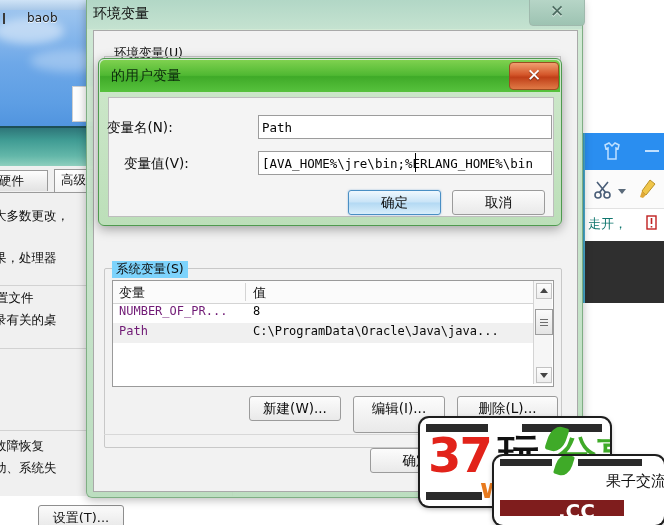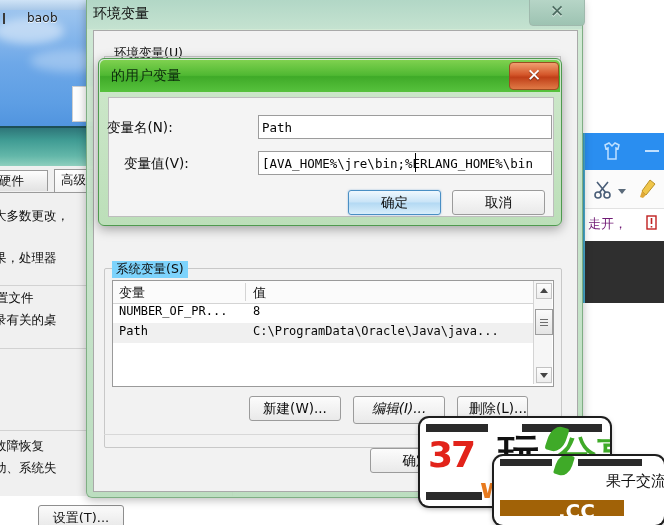--- a/index.html
+++ b/index.html
@@ -67,21 +67,21 @@
   #blueapp{left:585px;top:133px;width:79px;height:170px;background:#ffffff;}
   #ba-title{left:0;top:0;width:79px;height:37px;background:#2a8ef0;}
   #ba-shirt{left:17px;top:9px;width:20px;height:18px;}
   #ba-min{left:60px;top:17px;width:14px;height:2px;background:#bfe0ff;}
   #ba-tool{left:0;top:37px;width:79px;height:38px;background:#fbfbfb;border-bottom:1px solid #e2e2e2;}
   #ba-scissor{left:8px;top:47px;width:20px;height:20px;}
   #ba-caret{left:33px;top:56px;width:0;height:0;border-left:4px solid transparent;
             border-right:4px solid transparent;border-top:5px solid #5a6a7a;}
   #ba-brush{left:52px;top:45px;width:20px;height:22px;}
   #ba-row{left:0;top:76px;width:79px;height:32px;background:#ffffff;}
-  #ba-text{left:3px;top:82px;font-family:Liberation Sans, sans-serif;font-size:13px;color:#701a75;}
+  #ba-text{left:3px;top:82px;font-family:Liberation Sans, sans-serif;font-size:13px;color:#0f766e;}
   #ba-redicon{left:60px;top:82px;width:13px;height:15px;}
   #ba-dark{left:0;top:108px;width:79px;height:62px;background:#2f2f2f;}
   #ba-edge{left:580px;top:133px;width:5px;height:170px;background:linear-gradient(90deg,#1d6fa8,#4fb3cf);}
 
   
   #envwin{left:86px;top:0;width:495px;height:497px;
           background:linear-gradient(180deg,rgba(210,234,213,.97),rgba(186,221,190,.97));
           border:1px solid #7fae84;border-top:none;border-radius:0 0 6px 6px;
           box-shadow:0 2px 10px rgba(0,0,0,.28);}
   #env-titlebar{left:0;top:0;width:495px;height:29px;
@@ -140,51 +140,51 @@
             font-family:"DejaVu Sans",sans-serif;font-size:12.5px;color:#0d0d0d;}
   #sv-list{left:112px;top:280px;width:440px;height:105px;background:#ffffff;border:1px solid #9a9a9a;}
   #sv-head{left:113px;top:281px;width:438px;height:22px;background:#fbfbfb;border-bottom:1px solid #d4d4d4;}
   #sv-head .c1{position:absolute;left:6px;top:3px;font-family:"DejaVu Sans",sans-serif;font-size:13px;color:#111;}
   #sv-head .c2{position:absolute;left:140px;top:3px;font-family:"DejaVu Sans",sans-serif;font-size:13px;color:#111;}
   #sv-head .div{position:absolute;left:132px;top:2px;width:1px;height:18px;background:#d4d4d4;}
   #sv-rows{left:113px;top:303px;width:420px;height:81px;}
   .sv-row{position:relative;height:20px;}
   .sv-row.sel{background:#f0f0f0;}
   .sv-row .k{position:absolute;left:6px;top:1px;font-family:"DejaVu Sans Mono",monospace;
-             font-size:12px;color:#000000;white-space:nowrap;}
+             font-size:12px;color:#701a75;white-space:nowrap;}
   .sv-row .v{position:absolute;left:140px;top:1px;font-family:"DejaVu Sans Mono",monospace;
              font-size:12px;color:#070707;white-space:nowrap;}
   #sv-sb{left:533px;top:281px;width:18px;height:103px;background:#f6f6f6;border-left:1px solid #d4d4d4;}
   .sb-arr{position:absolute;left:2px;width:14px;height:14px;border:1px solid #c2c2c2;
           background:linear-gradient(180deg,#fdfdfd,#ededed);}
   .sb-arr.up{top:2px;} .sb-arr.dn{top:86px;}
   .sb-arr i{position:absolute;left:3px;width:0;height:0;border-left:4px solid transparent;
             border-right:4px solid transparent;}
   .sb-arr.up i{top:4px;border-bottom:5px solid #444;}
   .sb-arr.dn i{top:5px;border-top:5px solid #444;}
   #sb-thumb{position:absolute;left:1px;top:28px;width:16px;height:24px;border:1px solid #9d9d9d;
             background:linear-gradient(180deg,#fbfbfb,#e4e4e4);}
   #sb-thumb b{position:absolute;left:4px;width:8px;height:1px;background:#6e6e6e;display:block;}
   #sb-thumb b:nth-child(1){top:9px;} #sb-thumb b:nth-child(2){top:12px;} #sb-thumb b:nth-child(3){top:15px;}
 
   #sv-new{left:249px;top:396px;width:92px;height:25px;line-height:23px;}
-  #sv-edit{left:353px;top:396px;width:92px;height:28px;line-height:23px;font-style:italic;}
-  #sv-del{left:457px;top:396px;width:71px;height:25px;line-height:23px;text-align:right;}
+  #sv-edit{left:353px;top:396px;width:92px;height:37px;line-height:23px;}
+  #sv-del{left:457px;top:396px;width:101px;height:25px;line-height:23px;}
   #env-footline{left:104px;top:434px;width:456px;height:1px;background:#d8d8d8;}
   #env-ok{left:370px;top:448px;width:92px;height:25px;line-height:23px;}
 
   
   #wm37{left:420px;top:418px;width:190px;height:88px;background:#ffffff;border-radius:9px;
         box-shadow:0 0 0 2px #1d1d1d, 0 2px 6px rgba(0,0,0,.4);overflow:hidden;}
   #wm37 .top{position:absolute;left:6px;top:4px;width:178px;height:12px;}
   #wm37 .top s{position:absolute;height:8px;background:#2a2a2a;display:block;top:2px;}
   #wm37 .top s:nth-child(1){left:0;width:62px;}
   #wm37 .top s:nth-child(2){left:96px;width:80px;}
   #wm37 .num{position:absolute;left:8px;top:14px;font-family:"DejaVu Sans",sans-serif;
-             font-size:36px;font-weight:bold;color:#e2231a;line-height:46px;letter-spacing:-2px;}
+             font-size:48px;font-weight:bold;color:#e2231a;line-height:46px;letter-spacing:-2px;}
   #wm37 .wan{position:absolute;left:78px;top:16px;font-family:"DejaVu Sans",sans-serif;
              font-size:42px;font-weight:bold;color:#111;line-height:42px;}
   #wm37 .leaf{position:absolute;left:128px;top:8px;width:18px;height:26px;background:#3faa28;
               border-radius:60% 10% 60% 10%;transform:rotate(18deg);}
   #wm37 .green{position:absolute;left:138px;top:18px;font-family:"DejaVu Sans",sans-serif;
                font-size:38px;font-weight:bold;color:#3faa28;line-height:38px;white-space:nowrap;}
   #wm37 .www{position:absolute;left:60px;top:58px;font-family:"DejaVu Sans",sans-serif;
              font-size:26px;font-weight:bold;color:#e87a1e;line-height:26px;}
   #wm37 .bot{position:absolute;left:6px;top:74px;width:178px;height:10px;}
   #wm37 .bot s{position:absolute;height:8px;background:#2a2a2a;display:block;}
@@ -194,21 +194,21 @@
   #wmguo{left:494px;top:456px;width:170px;height:69px;background:#ffffff;border-radius:9px;
          box-shadow:0 0 0 2px #1d1d1d, 0 2px 6px rgba(0,0,0,.4);overflow:hidden;}
   #wmguo .top{position:absolute;left:6px;top:3px;width:158px;height:10px;}
   #wmguo .top s{position:absolute;height:7px;background:#2a2a2a;display:block;}
   #wmguo .top s:nth-child(1){left:0;width:52px;}
   #wmguo .top s:nth-child(2){left:78px;width:64px;}
   #wmguo .leaf{position:absolute;left:62px;top:-2px;width:16px;height:22px;background:#3faa28;
                border-radius:60% 10% 60% 10%;transform:rotate(18deg);}
   #wmguo .guo{position:absolute;left:6px;top:12px;font-family:"DejaVu Sans",sans-serif;
               font-size:34px;font-weight:bold;color:#f07a16;line-height:34px;letter-spacing:-1px;}
-  #wmguo .cc{position:absolute;left:6px;top:44px;width:124px;height:16px;background:#a16207;}
+  #wmguo .cc{position:absolute;left:6px;top:44px;width:124px;height:16px;background:#7f1d1d;}
   #wmguo .cc span{position:absolute;left:58px;top:-1px;font-family:"DejaVu Sans",sans-serif;
                   font-size:20px;font-weight:bold;color:#ffffff;}
   #wmguo .cn{position:absolute;left:112px;top:16px;font-family:"DejaVu Sans",sans-serif;
              font-size:15px;color:#111;white-space:nowrap;}
 </style>
 </head>
 <body>
 
 <div class="abs" id="desktop">
   <div class="abs" id="sky">

